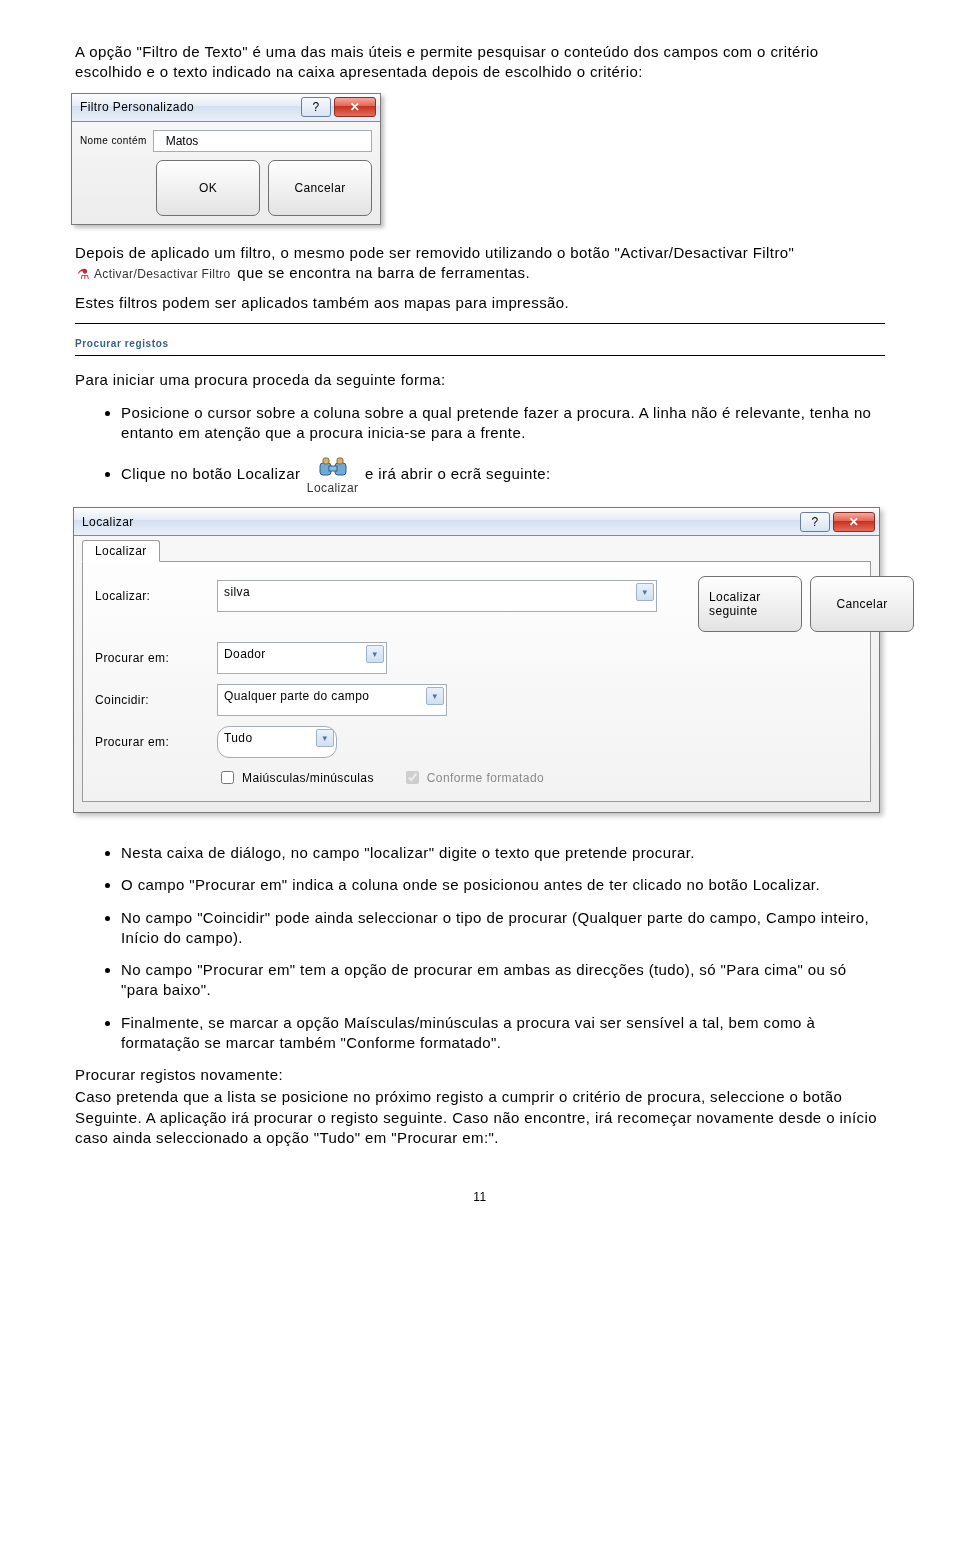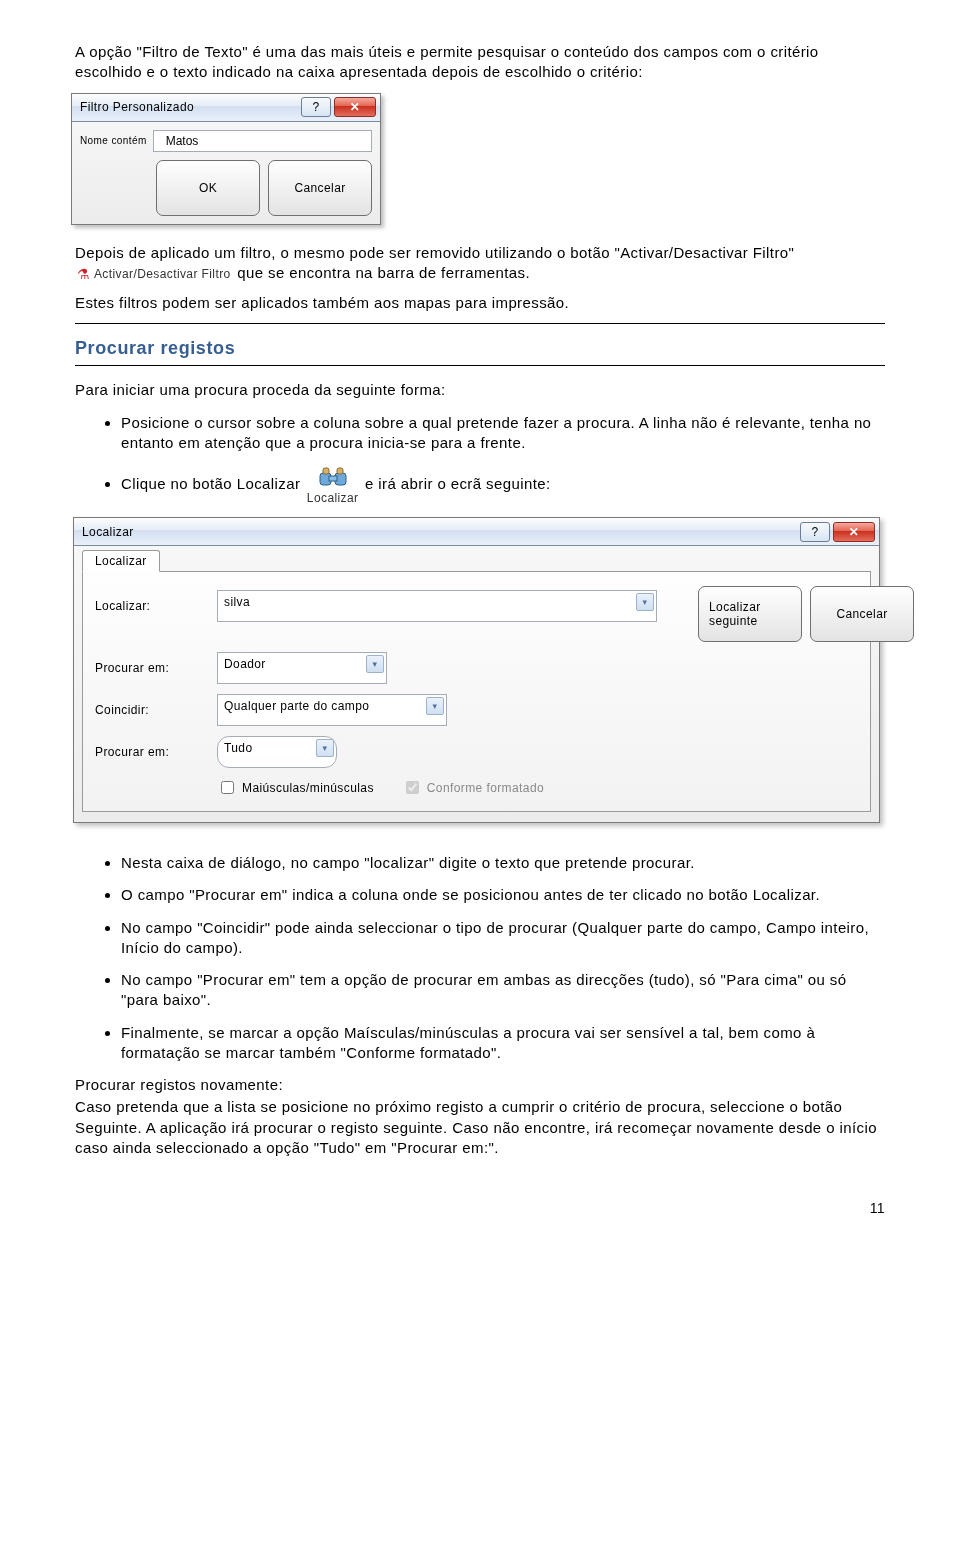--- a/index.html
+++ b/index.html
@@ -9,25 +9,25 @@
     font-family: Verdana, Arial, sans-serif;
     color: #000;
     font-size: 15px;
     letter-spacing: 0.4px;
     width: 960px;
   }
   .page {
     padding: 32px 75px 40px 75px;
   }
   p { margin: 10px 0; line-height: 1.35; }
-  .heading-small { color: #365f91; font-weight: bold; font-size: 18px; margin: 14px 0 6px 0; letter-spacing:0.6px;}
+  .heading-small { color: #365f91; font-weight: bold; font-size: 10px; margin: 14px 0 6px 0; letter-spacing:0.6px;}
   hr.thin { border: none; border-top: 1px solid #000; margin: 2px 0 14px 0; }
   ul { padding-left: 46px; margin: 10px 0;}
   li { margin: 12px 0; line-height: 1.35; }
-  .pagefoot { text-align: right; font-size: 14px; margin-top: 42px; }
+  .pagefoot { text-align: center; font-size: 12px; margin-top: 42px; }
 
   
   .dlg {
     width: 308px;
     font-family: "Segoe UI", Tahoma, sans-serif;
     font-size: 12px;
     color: #000;
     margin: 4px 0 18px -4px;
     border: 1px solid #7a7a7a;
     box-shadow: 3px 3px 4px rgba(0,0,0,.25);

